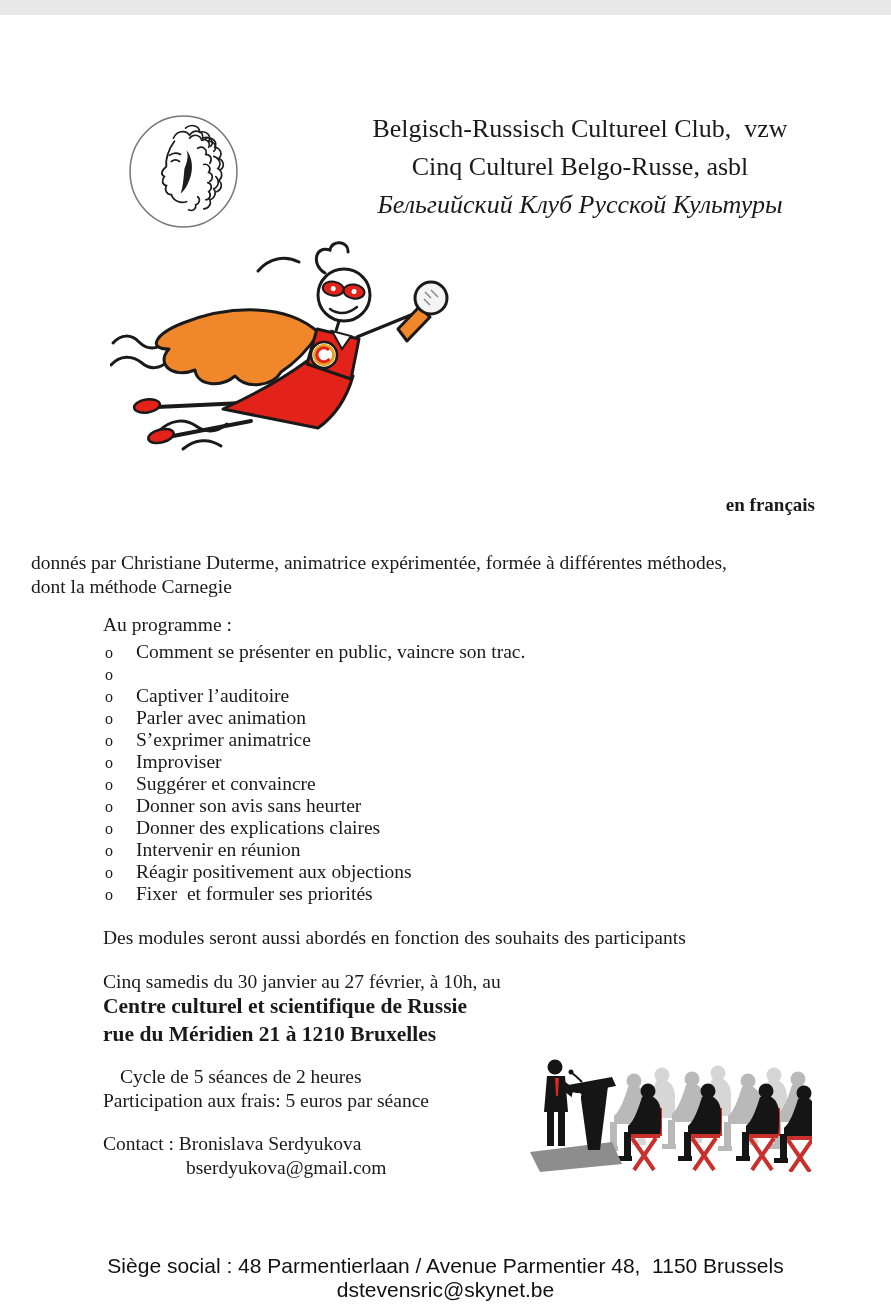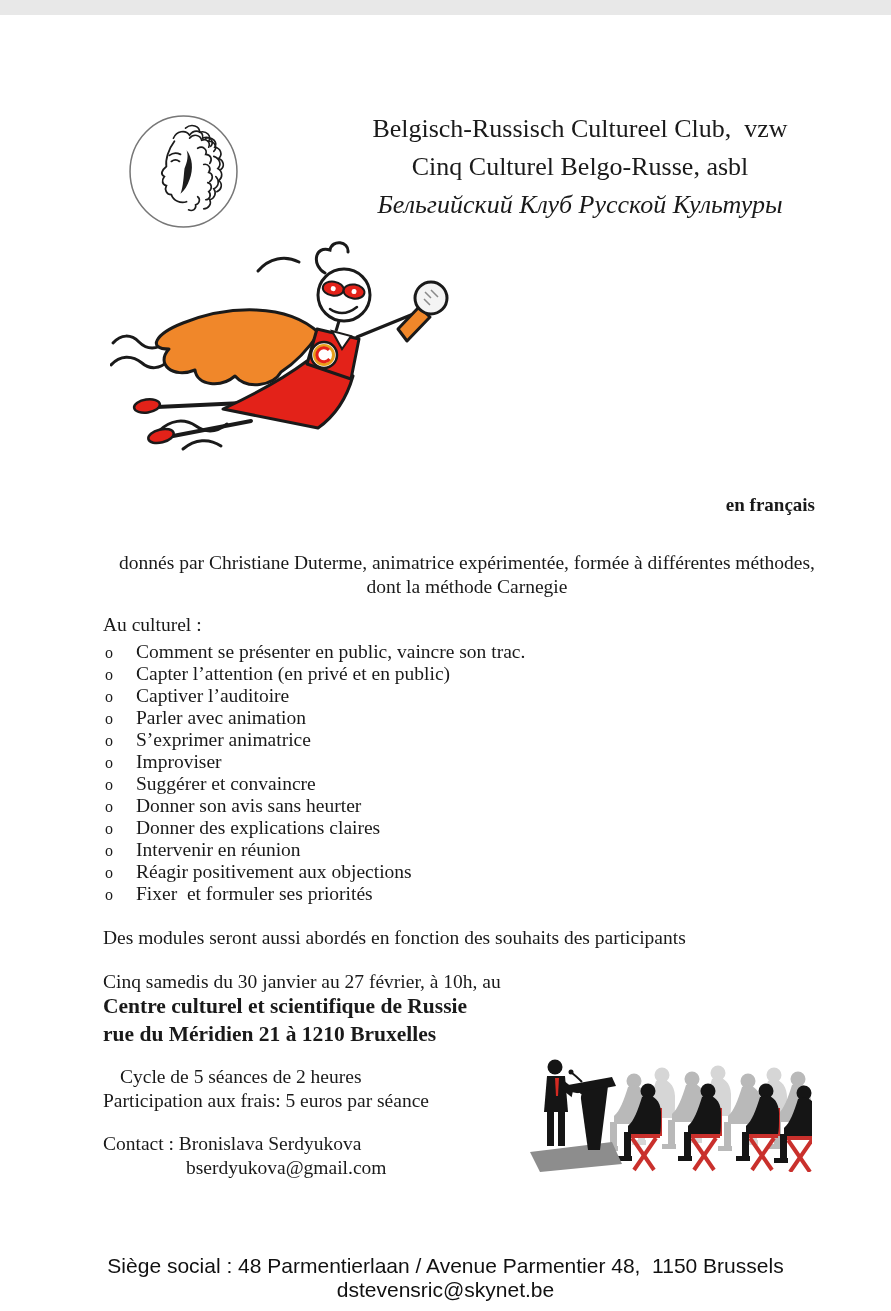--- a/index.html
+++ b/index.html
@@ -19,21 +19,21 @@
 
   
   .hero { left:110px; top:222px; width:362px; height:218px; }
 
   
   .title { left:103px; top:441px; width:712px; text-align:center;
            font-size:29px; font-weight:bold; }
   .subtitle { left:103px; top:479px; width:712px; text-align:right;
               font-size:19px; font-weight:bold; }
 
-  .intro { left:56px; top:536px; width:822px; text-align:center;
+  .intro { left:31px; top:536px; width:822px; 
            font-size:19.5px; line-height:24px; }
 
   
   .prog-heading { left:103px; top:599px; font-size:19.5px; }
   .prog-list { left:103px; top:626px; width:560px; margin:0; padding:0; list-style:none; }
   .prog-list li { position:relative; height:22px; padding-left:33px;
                   font-size:19.5px; line-height:22px; }
   .prog-list .bullet { position:absolute; left:2px; top:1px; font-size:16px; }
 
   .modules-note { left:103px; top:912px; font-size:19.5px; }
@@ -122,24 +122,24 @@
     <path d="M219,72 Q232,81 246,70" stroke="#1a1a1a" stroke-width="2.5" fill="none" stroke-linecap="round"></path>
   </svg>
 
   <div class="abs subtitle" data-bind="subtitle">en français</div>
 
   <div class="abs intro">
     <div data-bind="intro.line1">donnés par Christiane Duterme, animatrice expérimentée, formée à différentes méthodes,</div>
     <div data-bind="intro.line2">dont la méthode Carnegie</div>
   </div>
 
-  <div class="abs prog-heading" data-bind="programme.heading">Au culturel :</div>
+  <div class="abs prog-heading" data-bind="programme.heading">Au programme :</div>
   <ul class="abs prog-list">
     <li><span class="bullet" data-bind="programme.bullet">o</span><span data-bind="programme.items.0">Comment se présenter en public, vaincre son trac.</span></li>
-    <li><span class="bullet" data-bind="programme.bullet">o</span><span data-bind="programme.items.1">Capter l’attention (en privé et en public)</span></li>
+    <li><span class="bullet" data-bind="programme.bullet">o</span></li>
     <li><span class="bullet" data-bind="programme.bullet">o</span><span data-bind="programme.items.2">Captiver l’auditoire</span></li>
     <li><span class="bullet" data-bind="programme.bullet">o</span><span data-bind="programme.items.3">Parler avec animation</span></li>
     <li><span class="bullet" data-bind="programme.bullet">o</span><span data-bind="programme.items.4">S’exprimer animatrice</span></li>
     <li><span class="bullet" data-bind="programme.bullet">o</span><span data-bind="programme.items.5">Improviser</span></li>
     <li><span class="bullet" data-bind="programme.bullet">o</span><span data-bind="programme.items.6">Suggérer et convaincre</span></li>
     <li><span class="bullet" data-bind="programme.bullet">o</span><span data-bind="programme.items.7">Donner son avis sans heurter</span></li>
     <li><span class="bullet" data-bind="programme.bullet">o</span><span data-bind="programme.items.8">Donner des explications claires</span></li>
     <li><span class="bullet" data-bind="programme.bullet">o</span><span data-bind="programme.items.9">Intervenir en réunion</span></li>
     <li><span class="bullet" data-bind="programme.bullet">o</span><span data-bind="programme.items.10">Réagir positivement aux objections</span></li>
     <li><span class="bullet" data-bind="programme.bullet">o</span><span data-bind="programme.items.11">Fixer  et formuler ses priorités</span></li>

